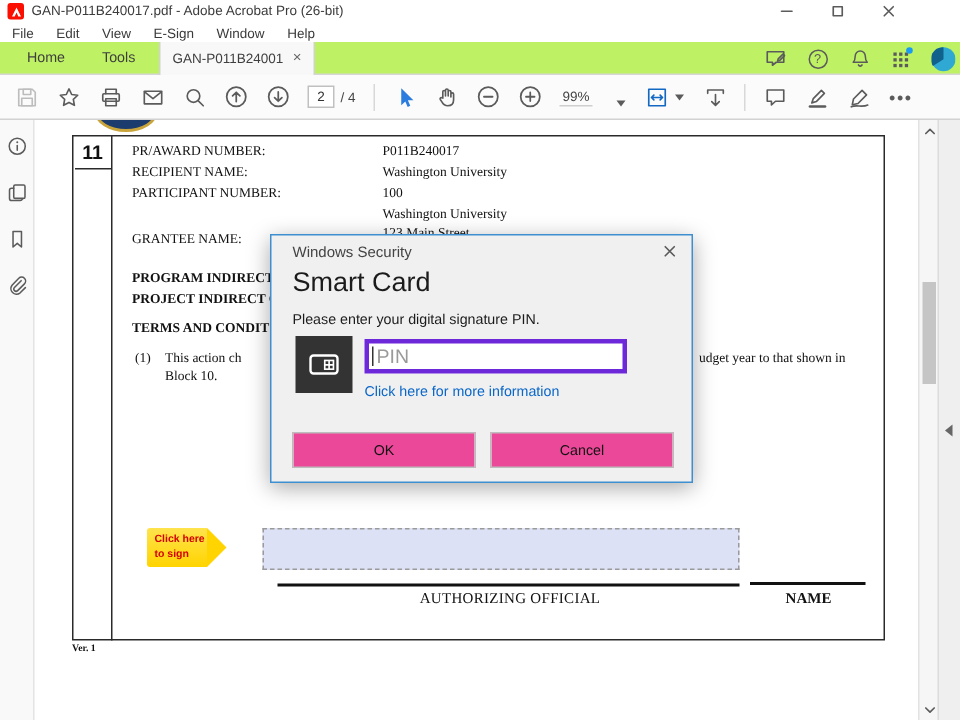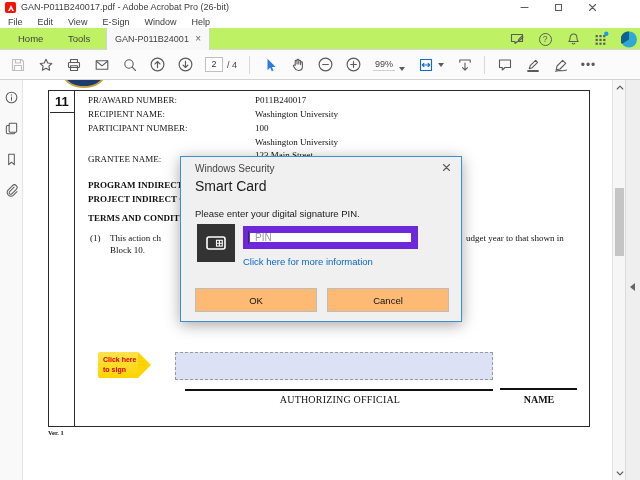--- a/index.html
+++ b/index.html
@@ -30,21 +30,21 @@
   #tabbar-right{position:absolute;right:3px;top:0;height:22px;display:flex;align-items:center;gap:12px}
   .tr-ic{width:16px;height:16px;display:flex;align-items:center;justify-content:center;position:relative}
   #help-badge{width:13px;height:13px;border:1.1px solid #5b5b5b;border-radius:50%;font-size:8.5px;color:#5b5b5b;display:flex;align-items:center;justify-content:center}
 
   
   #toolbar{position:absolute;left:0;top:50px;width:640px;height:30px;background:#fbfbfb;border-bottom:1px solid #d2d2d2;display:flex;align-items:center;padding-left:9px}
   .tb{width:17px;height:17px;display:flex;align-items:center;justify-content:center;margin-right:11px;flex:none}
   .tb-sep{width:1px;height:18px;background:#d8d8d8;margin-right:11px;flex:none}
   #page-box{width:18px;height:15px;border:1px solid #c0c0c0;background:#fff;font-size:9px;color:#333;text-align:center;line-height:13px;margin-right:4px;flex:none}
   #page-total{font-size:9px;color:#444;margin-right:12px;flex:none}
-  #zoom-box{display:flex;align-items:flex-end;gap:4px;margin-right:12px;flex:none}
+  #zoom-box{display:flex;align-items:flex-end;gap:16px;margin-right:12px;flex:none}
   #zoom-level{font-size:9px;color:#444;border-bottom:1px solid #cfcfcf;padding:0 2px 1px}
   .caret{width:0;height:0;border-left:3.5px solid transparent;border-right:3.5px solid transparent;border-top:4px solid #5b5b5b}
   .ic{fill:none;stroke:#5b5b5b;stroke-width:1.1;stroke-linecap:round;stroke-linejoin:round}
   .ic-dim{stroke:#bdbdbd}
   .ic-blue{stroke:#1268c3}
   #more-dots{font-size:12px;letter-spacing:1px;color:#5b5b5b;line-height:10px;margin-right:0}
 
   
   #main{position:absolute;left:0;top:80px;width:640px;height:400px;background:#fff}
   #rail{position:absolute;left:0;top:0;width:23px;height:400px;background:#f9f9f9;border-right:1px solid #e4e4e4;display:flex;flex-direction:column;align-items:center;padding-top:9px;gap:15px}
@@ -74,29 +74,29 @@
   #vscroll{position:absolute;left:612px;top:0;width:13px;height:400px;background:#f6f6f6;border-left:1px solid #e2e2e2}
   #vthumb{position:absolute;left:2px;top:108px;width:9px;height:68px;background:#c5c5c5}
   .scroll-arrow{position:absolute;left:0;width:13px;height:13px;display:flex;align-items:center;justify-content:center}
   #right-strip{position:absolute;left:625px;top:0;width:15px;height:400px;background:#efefef;border-left:1px solid #dcdcdc}
   #panel-collapse{position:absolute;left:4px;top:203px;width:0;height:0;border-top:4.5px solid transparent;border-bottom:4.5px solid transparent;border-right:5.5px solid #666}
 
   
   #dialog{position:absolute;left:180px;top:76px;width:282px;height:166px;background:#f0f0f0;border:1px solid #3e8fd0;box-shadow:0 3px 14px rgba(0,0,0,.35)}
   #dlg-title{position:absolute;left:14px;top:6px;font-size:10px;color:#444}
   #dlg-close{position:absolute;right:8px;top:3px;width:14px;height:14px;display:flex;align-items:center;justify-content:center}
-  #dlg-head{position:absolute;left:14px;top:21px;font-size:14px;color:#1b1b1b}
+  #dlg-head{position:absolute;left:14px;top:21px;font-size:18px;color:#1b1b1b}
   #dlg-msg{position:absolute;left:14px;top:51px;font-size:9.5px;color:#1b1b1b}
   #dlg-icon{position:absolute;left:16px;top:67px;width:38px;height:38px;background:#333;display:flex;align-items:center;justify-content:center}
   #pin-wrap{position:absolute;left:62px;top:69px;width:175px;height:23px}
-  #pin-input{width:100%;height:100%;border:7px solid #6d28d9;background:#fff;font-size:10px;padding:0 5px;color:#222;outline:none;font-family:"Liberation Sans",sans-serif}
+  #pin-input{width:100%;height:100%;border:3px solid #6d28d9;background:#fff;font-size:13px;padding:0 5px;color:#222;outline:none;font-family:"Liberation Sans",sans-serif}
   #pin-input::placeholder{color:#9a9a9a}
   #pin-caret{position:absolute;left:5px;top:5px;width:1px;height:13px;background:#333}
   #dlg-link{position:absolute;left:62px;top:99px;font-size:9.5px;color:#0a66c8}
-  .dlg-btn{position:absolute;top:131px;width:122px;height:24px;background:#fdba74;border:1px solid #bdbdbd;font-size:9.5px;color:#111;font-family:"Liberation Sans",sans-serif}
+  .dlg-btn{position:absolute;top:131px;width:122px;height:24px;background:#ec4899;border:1px solid #bdbdbd;font-size:9.5px;color:#111;font-family:"Liberation Sans",sans-serif}
   #btn-ok{left:14px}
   #btn-cancel{left:146px}
 </style>
 </head>
 <body>
 
 <div id="app">
 
   <div id="titlebar">
     <div id="app-icon">

